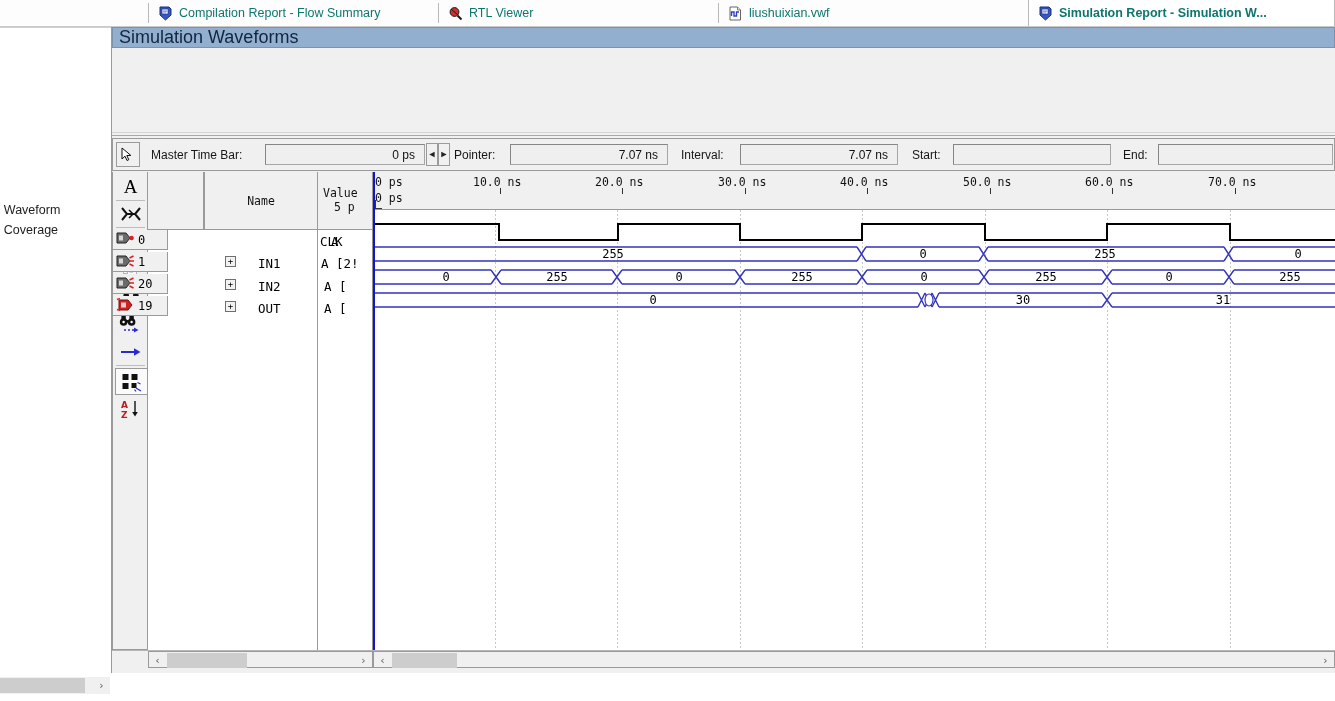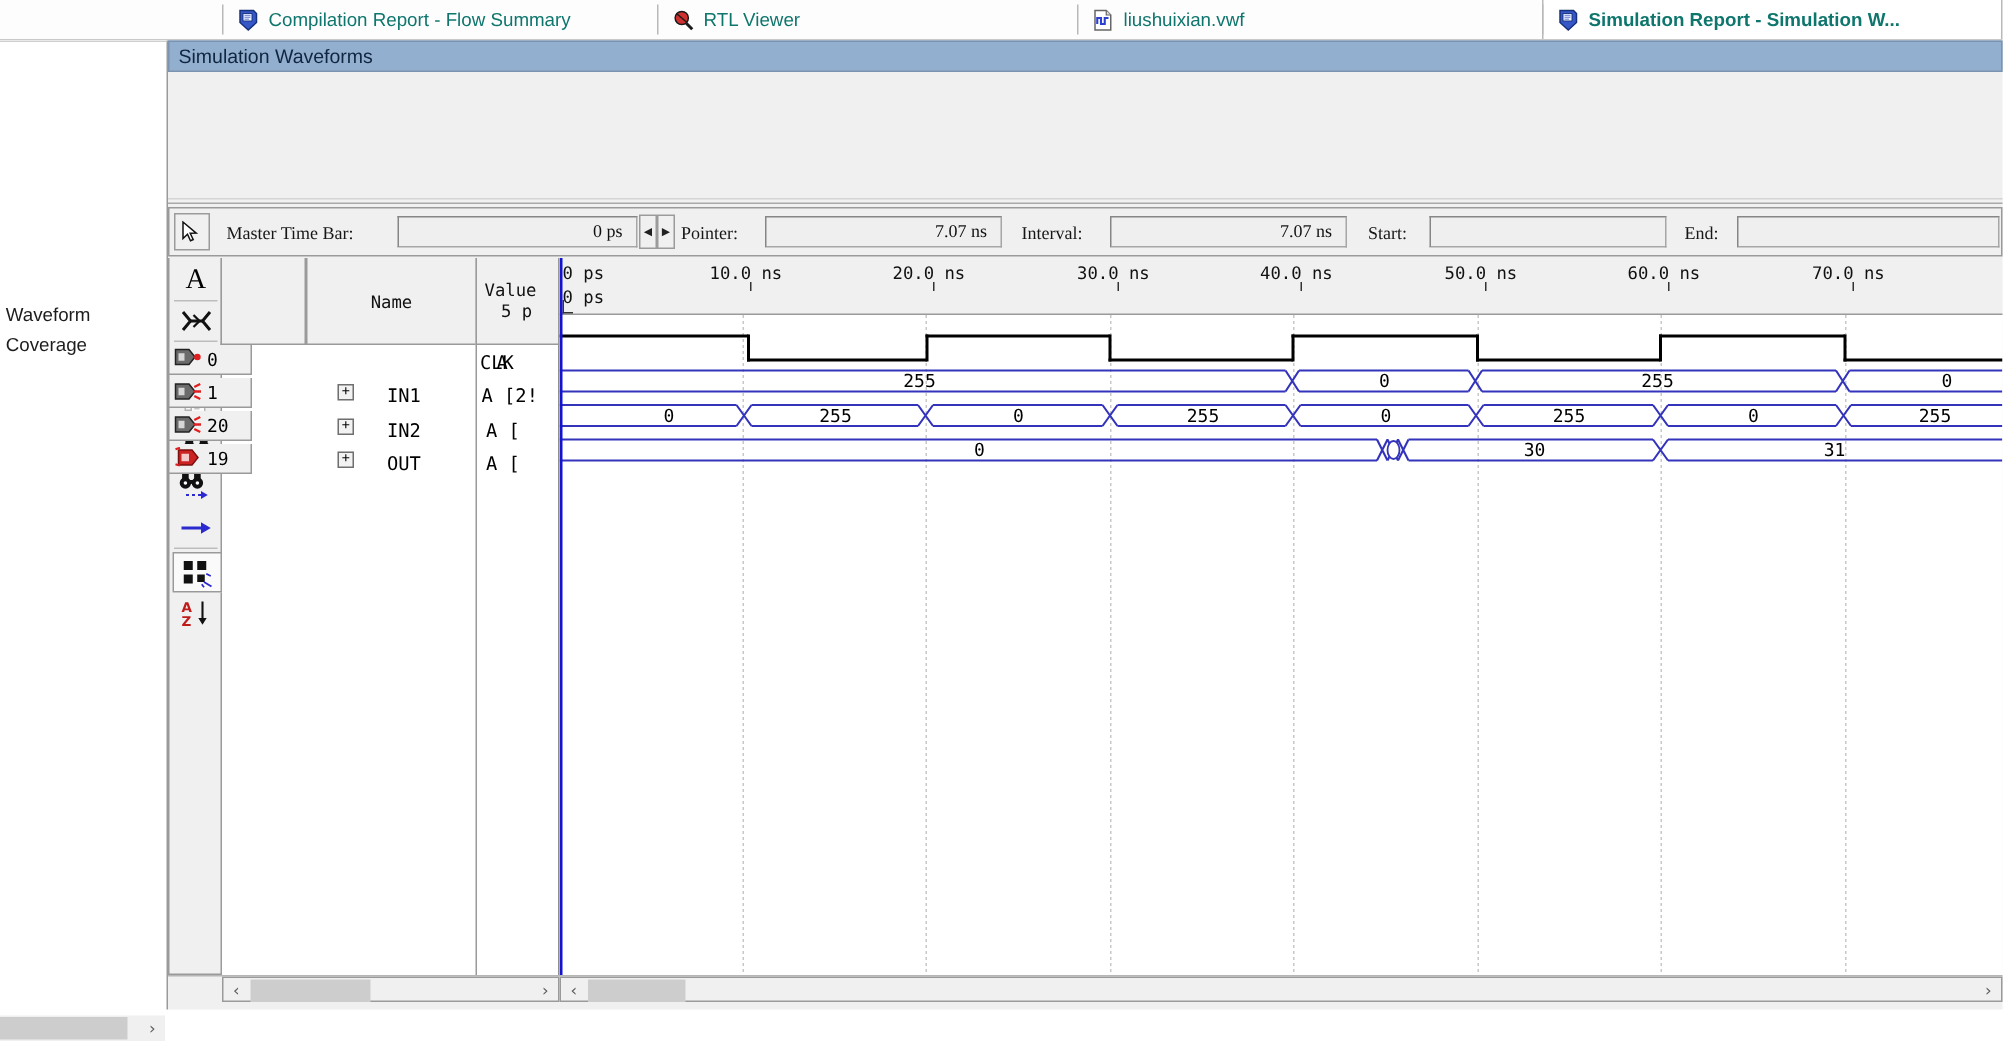--- a/index.html
+++ b/index.html
@@ -31,37 +31,37 @@
   .leftpanel .tline{position:absolute;left:0;top:0;width:112px;height:1px;background:#cfcfcf;}
   .tree-item{position:absolute;left:-58px;font-size:12.5px;color:#1d1d1d;white-space:nowrap;}
 
   
   .main{position:absolute;left:112px;top:27px;width:1223px;height:646px;background:#f0f0f0;
         box-sizing:border-box;}
 
   .titlebar{position:absolute;left:0;top:0;width:1223px;height:21px;background:#93afd0;
             border:1px solid #7b93ae;box-sizing:border-box;
             display:flex;align-items:center;padding-left:6px;
-            font-size:13px;color:#10253f;}
+            font-size:18px;color:#10253f;}
 
   .modebox{position:absolute;left:0;top:22px;width:1223px;height:82px;
            background:#f0f0f0;border:1px solid #9a9a9a;box-sizing:border-box;}
   .modebox .inner{position:absolute;left:1px;top:1px;width:1180px;height:78px;background:#f0f0f0;}
   .modetext{position:absolute;left:6px;top:4px;font-family:"DejaVu Sans Mono",monospace;
             font-size:11.5px;color:#111;letter-spacing:.2px;}
   .vscroll{position:absolute;right:1px;top:1px;width:17px;height:78px;background:#f3f3f3;
            border-left:1px solid #c4c4c4;}
   .vscroll .chev{position:absolute;left:0;width:17px;height:16px;color:#8d8d8d;font-size:11px;
                  text-align:center;line-height:16px;}
   .hdivider{position:absolute;left:0;top:105px;width:1223px;height:4px;
             background:#f0f0f0;border-top:1px solid #d4d4d4;border-bottom:1px solid #a8a8a8;box-sizing:border-box;}
 
   
   .timebar{position:absolute;left:0;top:111px;width:1223px;height:33px;background:#f0f0f0;
-           border:1px solid #9a9a9a;box-sizing:border-box;font-family:Liberation Serif, serif;}
+           border:1px solid #9a9a9a;box-sizing:border-box;}
   .ptrbtn{position:absolute;left:3px;top:3px;width:24px;height:25px;background:#f0f0f0;
           border:1px solid #9b9b9b;box-sizing:border-box;}
   .tb-label{position:absolute;top:9px;font-size:12px;color:#161616;white-space:nowrap;}
   .tb-field{position:absolute;top:5px;height:21px;background:#efefef;
             border:1px solid #a6a6a6;border-top-color:#868686;border-left-color:#868686;
             box-sizing:border-box;font-size:12px;color:#111;
             display:flex;align-items:center;justify-content:flex-end;padding-right:9px;}
   .spin{position:absolute;top:4px;width:24px;height:23px;display:flex;}
   .spin div{width:12px;height:23px;background:#f0f0f0;border:1px solid #9b9b9b;
             box-sizing:border-box;font-size:9px;line-height:21px;text-align:center;color:#222;}

